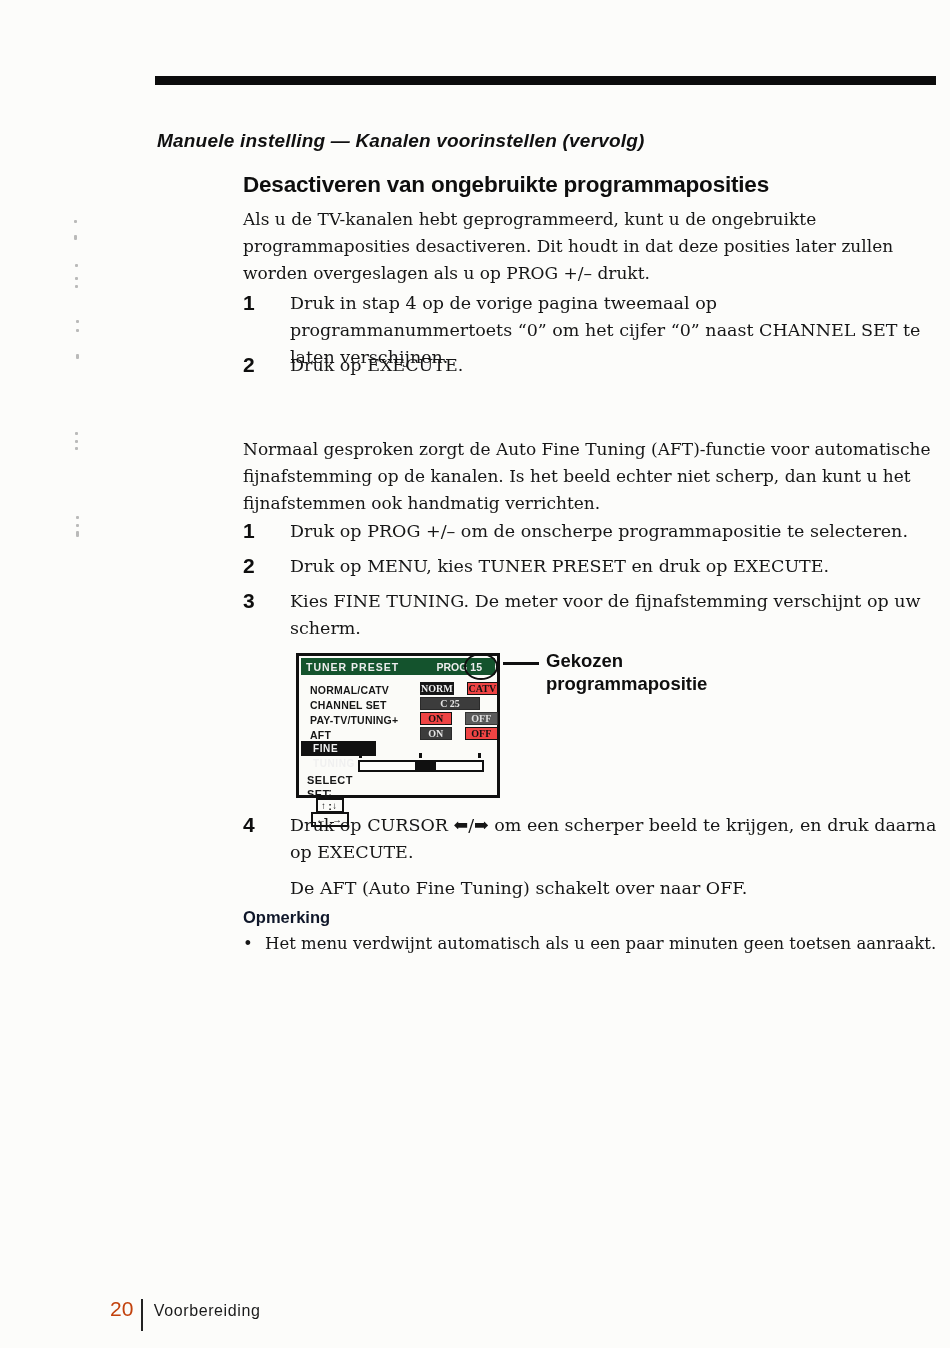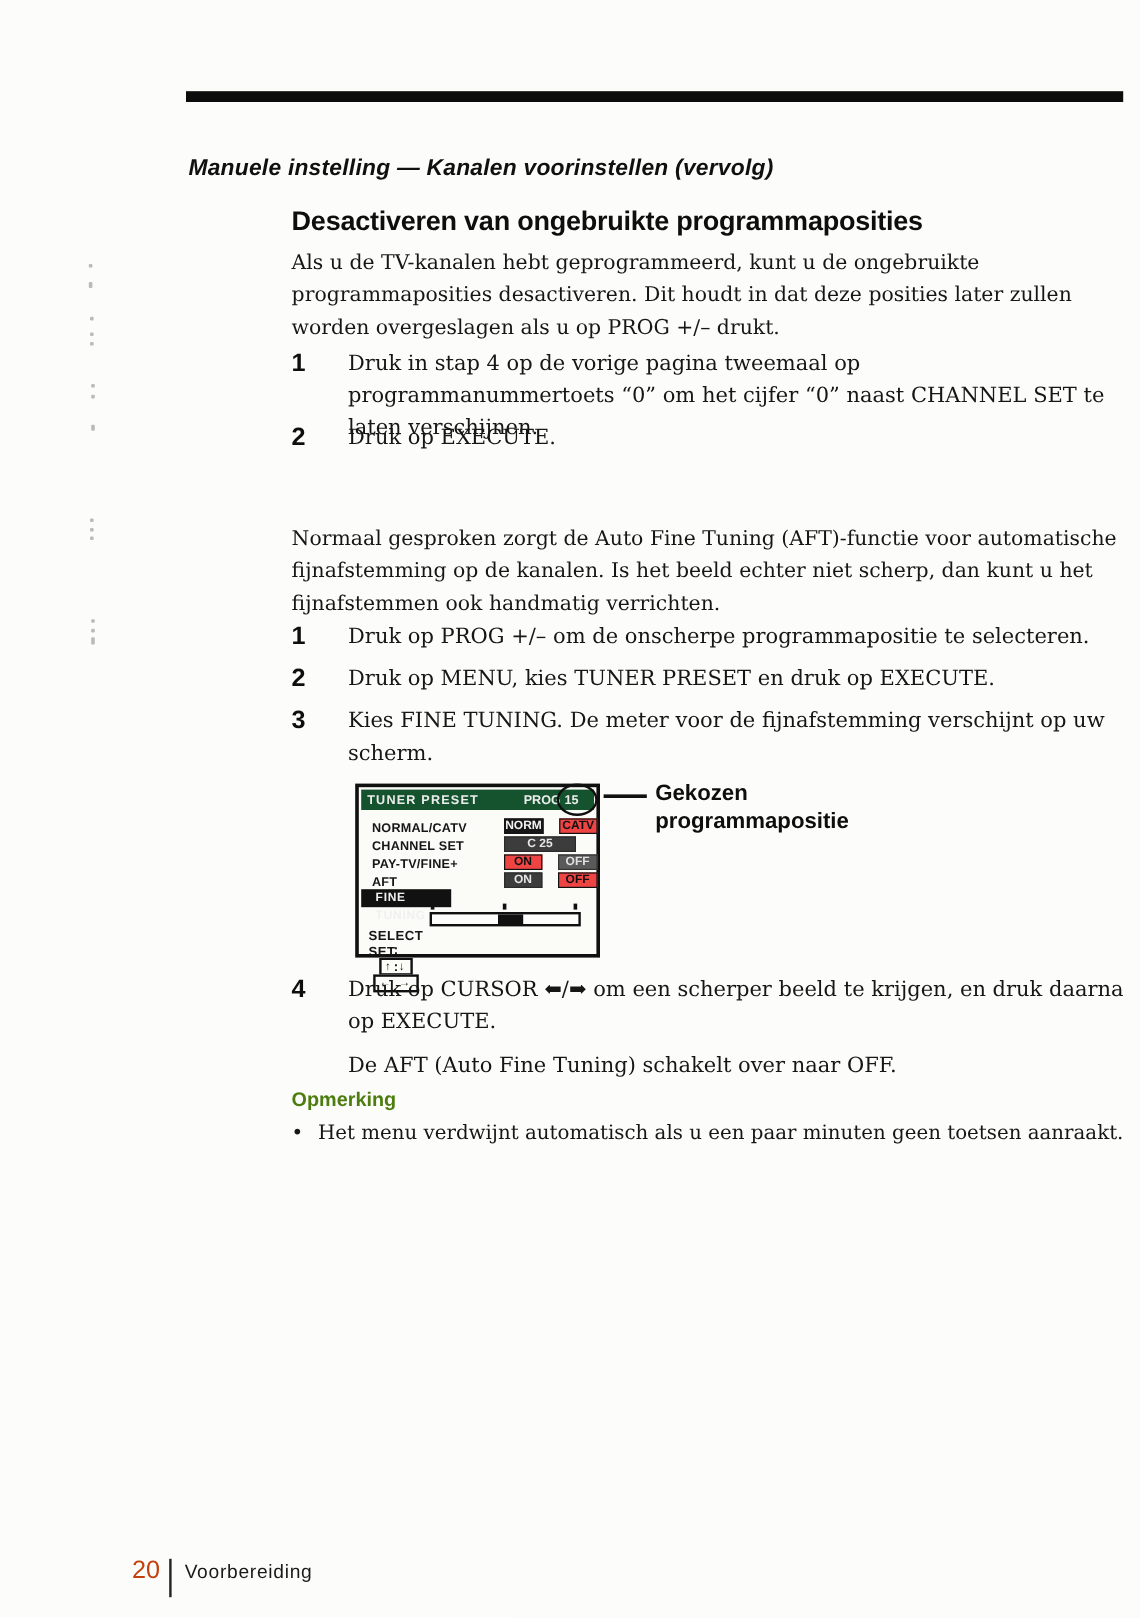--- a/index.html
+++ b/index.html
@@ -43,21 +43,21 @@
   }
   .titlebar .title-left { letter-spacing:1px; }
   .prog-wrap { position:relative; display:flex; gap:3px; padding-right:8px; }
   .prog-circle {
     position:absolute; right:-8px; top:-8px; width:30px; height:23px;
     border:2.5px solid #101010; border-radius:50%;
   }
   .menu-list { position:absolute; left:11px; top:27px; font-weight:bold; font-size:10.5px; letter-spacing:0.2px; }
   .menu-list div { height:15px; line-height:15px; }
   .vals { position:absolute; left:121px; top:26px; width:78px; }
-  .vrow { display:flex; gap:13px; height:15px; align-items:flex-start; }
+  .vrow { display:flex; gap:13px; height:15px; align-items:flex-start;font-family:Liberation Serif, serif; }
   .cell {
     height:13px; line-height:12px; font-weight:bold; font-size:10px;
     text-align:center; box-sizing:border-box;
   }
   .cell.a { width:36px; } .cell.b { width:38px; }
   .cell.inv  { background:#161616; color:#f2f2f2; border:1px solid #161616; }
   .cell.inv2 { background:#3c3c3c; color:#e6e6e6; border:1px solid #2a2a2a; }
   .cell.inv3 { background:#5a5a5a; color:#e0e0e0; border:1px solid #333333; }
   .cell.box  { background:#ef4444; color:#101010; border:1.5px solid #101010; }
   .finetuning {
@@ -81,21 +81,21 @@
   }
   .callout-line { position:absolute; left:207px; top:12px; width:36px; height:3px; background:#101010; }
   .callout {
     position:absolute; left:250px; top:0;
     font-family:"Liberation Sans",sans-serif; font-weight:bold;
     font-size:18.5px; line-height:22.5px; color:#0e0e0e;
   }
 
   
   .note { position:absolute; left:243px; top:908px; width:700px; }
-  .note-h { font-family:"Liberation Sans",sans-serif; font-weight:bold; font-size:16.5px; color:#4d7c0f; }
+  .note-h { font-family:"Liberation Sans",sans-serif; font-weight:bold; font-size:16.5px; color:#0f172a; }
   .note-line { display:flex; margin-top:5px; font-size:16.5px; line-height:24px; }
   .note-line .marker { width:22px; }
   .footer { position:absolute; left:110px; top:1297px; display:flex; align-items:flex-start; }
   .footer .pageno { font-family:"Liberation Sans",sans-serif; font-size:21px; color:#c2410c; }
   .footer .fdiv { width:1.5px; height:32px; background:#222; margin:2px 11px 0 8px; }
   .footer .fsection { font-family:"Liberation Sans",sans-serif; font-size:16px; letter-spacing:0.6px; padding-top:5px; color:#1a1a1a; }
   .artifact { position:absolute; width:3px; height:3px; background:#6a6a6a; opacity:0.45; border-radius:1px; }
 </style>
 </head>
 <body>
@@ -153,21 +153,21 @@
         <span class="title-left">TUNER PRESET</span>
         <span class="prog-wrap">
           <span>PROG</span>
           <span>15</span>
           <span class="prog-circle"></span>
         </span>
       </div>
       <div class="menu-list">
         <div>NORMAL/CATV</div>
         <div>CHANNEL SET</div>
-        <div>PAY-TV/FINE+</div>
+        <div>PAY-TV/TUNING+</div>
         <div>AFT</div>
       </div>
       <div class="vals">
         <div class="vrow">
           <span class="cell a inv">NORM</span>
           <span class="cell b box">CATV</span>
         </div>
         <div class="vrow">
           <span class="cell inv2" style="width:60px;">C 25</span>
         </div>

